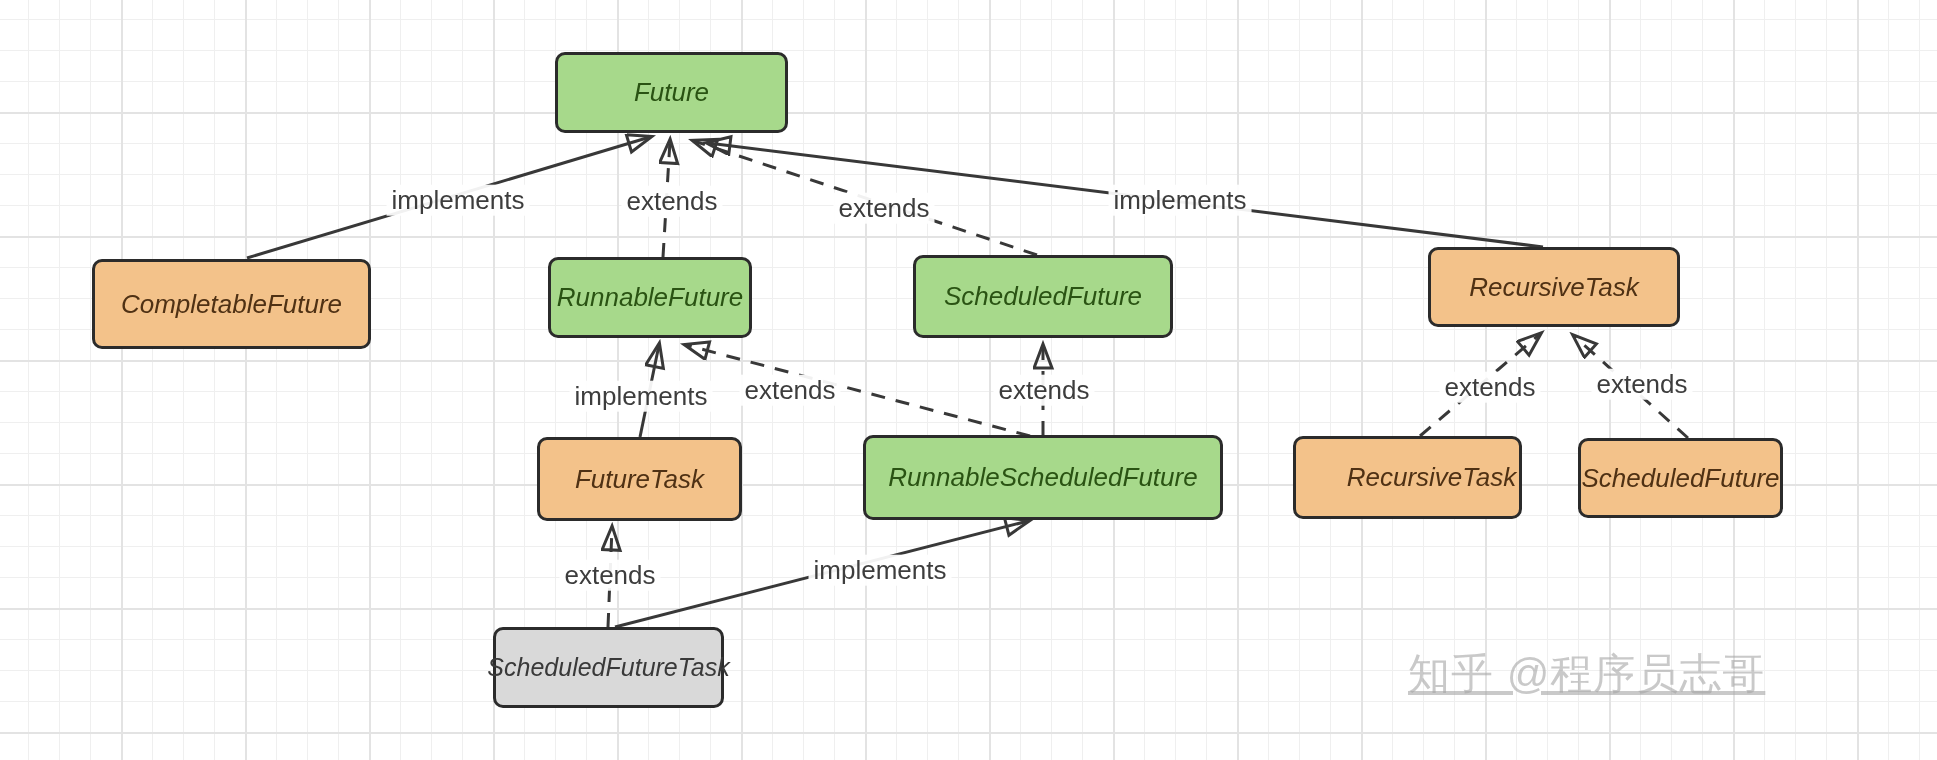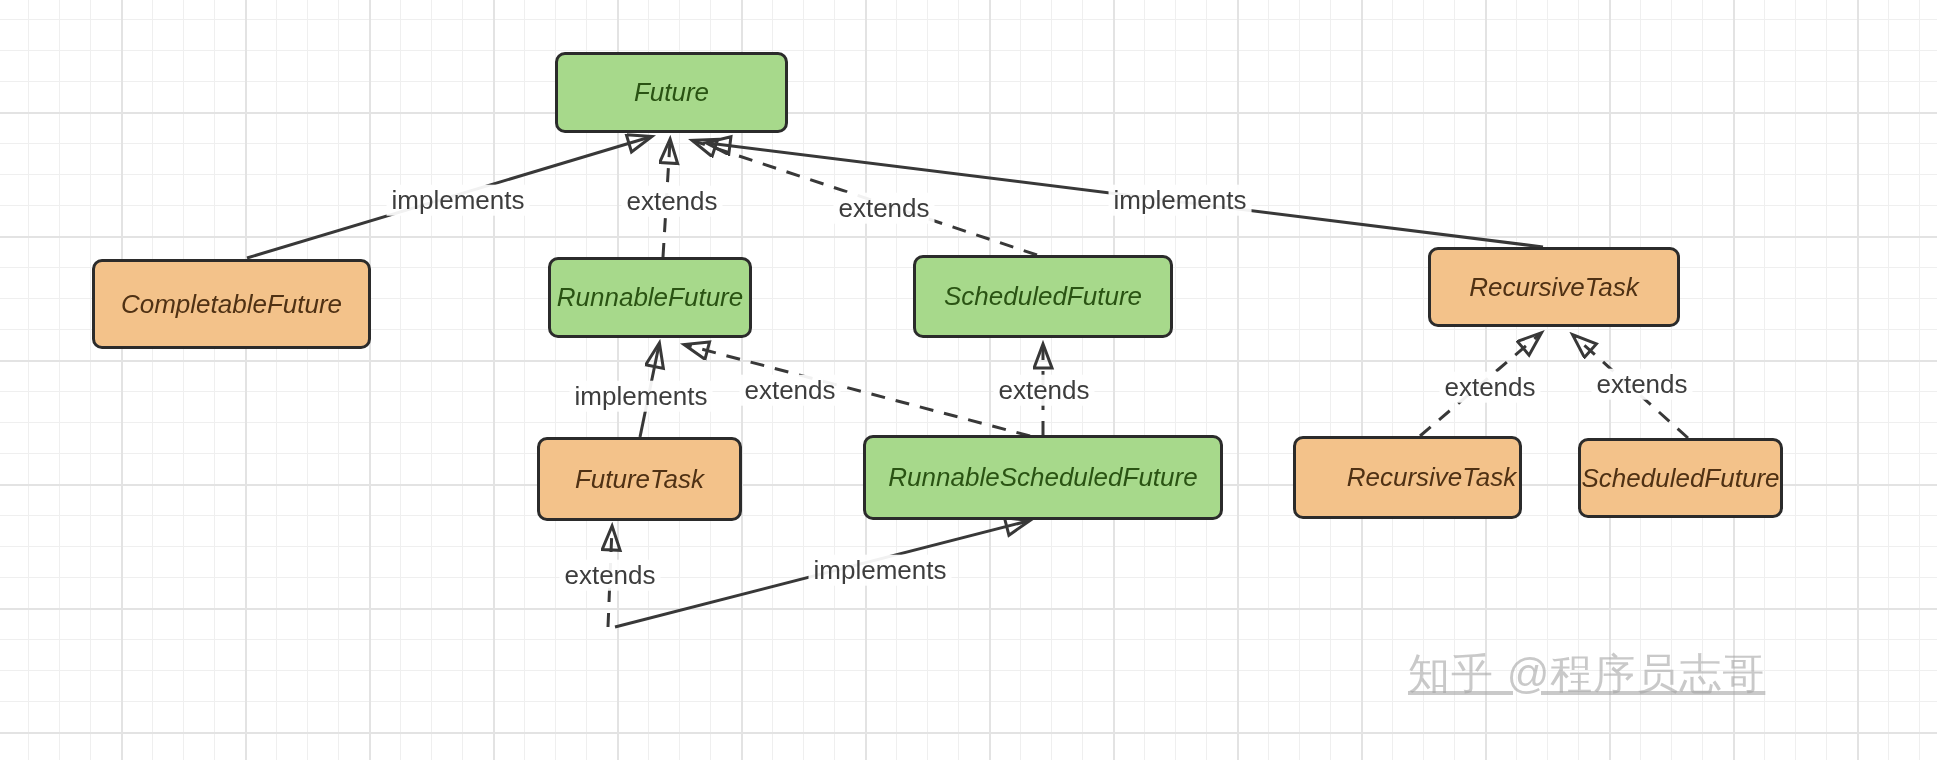--- a/index.html
+++ b/index.html
@@ -78,20 +78,21 @@
   <div class="node orange" style="left:1428px;top:247px;width:252px;height:80px;">RecursiveTask</div>
 
   <div class="node green" style="left:863px;top:435px;width:360px;height:85px;">RunnableScheduledFuture</div>
 
   <div class="node orange" style="left:537px;top:437px;width:205px;height:84px;">FutureTask</div>
 
   <div class="node orange" style="left:1293px;top:436px;width:229px;height:83px;padding-left:48px;">RecursiveTask</div>
 
   <div class="node orange" style="left:1578px;top:438px;width:205px;height:80px;">ScheduledFuture</div>
 
+  <div class="node gray" style="left:493px;top:627px;width:231px;height:81px;font-size:25px;">ScheduledFutureTask</div>
 
   <div class="edge-label" style="left:458px;top:200px;">implements</div>
 
   <div class="edge-label" style="left:672px;top:201px;">extends</div>
 
   <div class="edge-label" style="left:884px;top:208px;">extends</div>
 
   <div class="edge-label" style="left:1180px;top:200px;">implements</div>
 
   <div class="edge-label" style="left:641px;top:396px;">implements</div>

